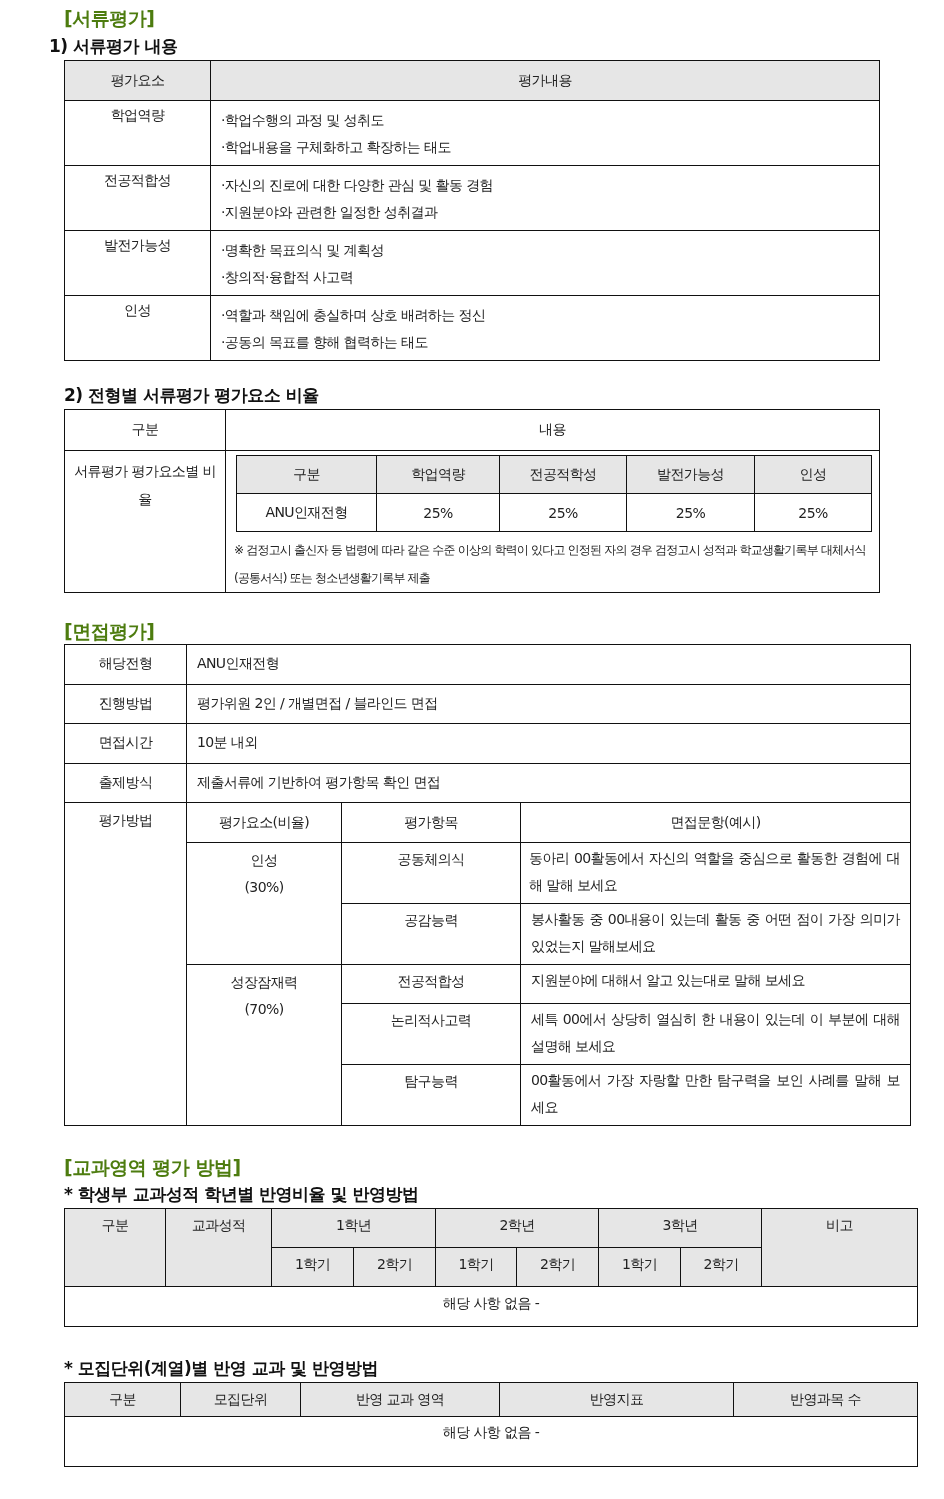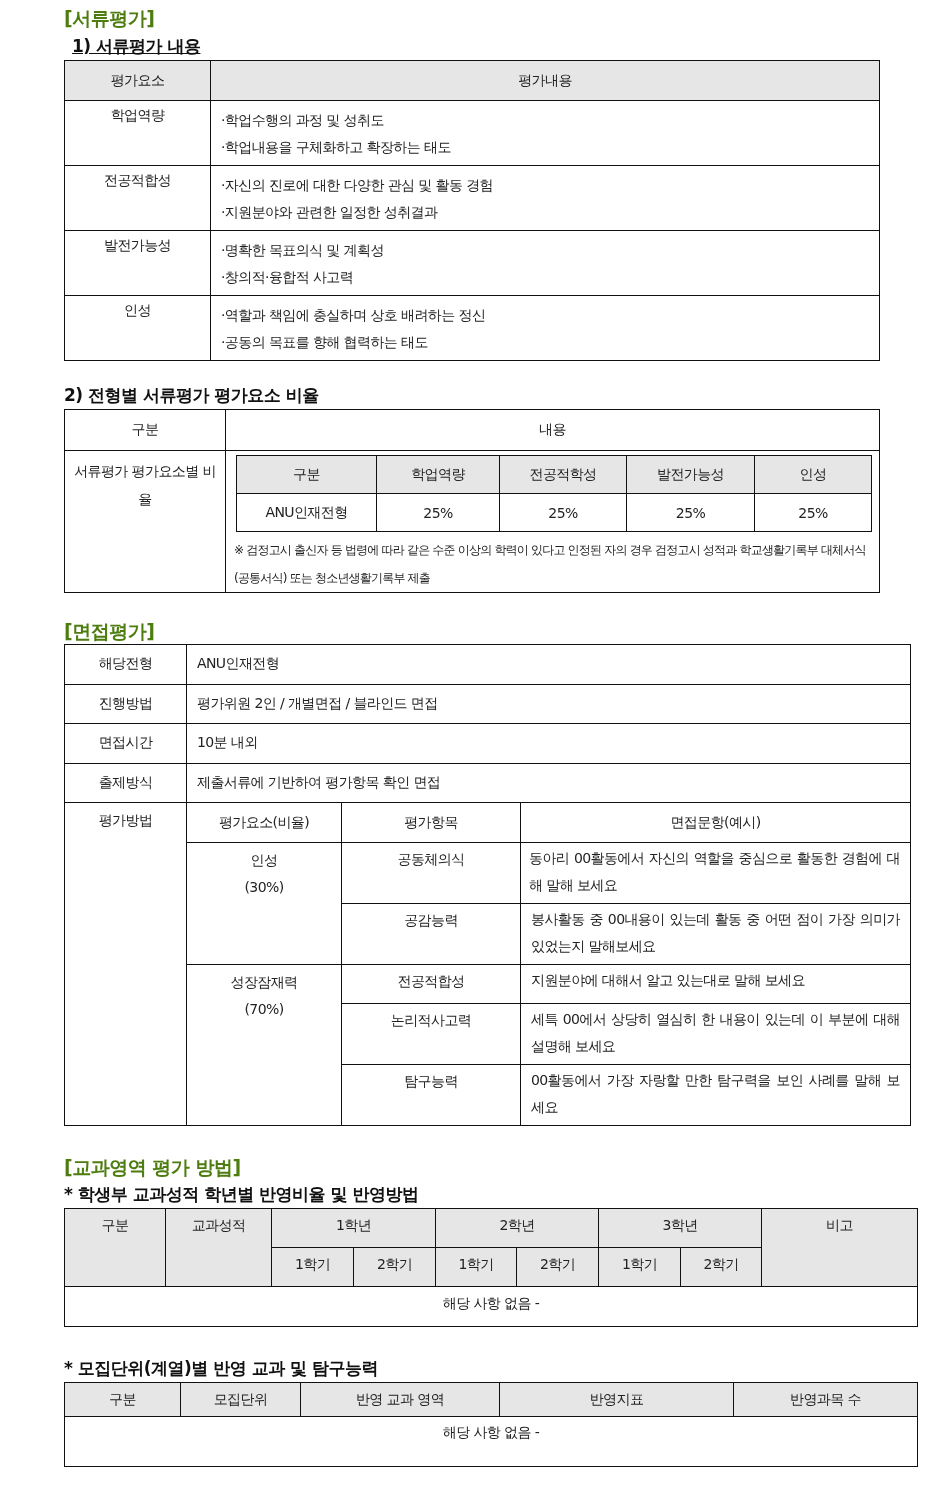--- a/index.html
+++ b/index.html
@@ -67,21 +67,21 @@
   
   #t4 { left: 64px; top: 1208px; width: 854px; }
   #t4 td { padding: 0; }
   #t5 { left: 64px; top: 1382px; width: 854px; }
   #t5 td { padding: 0; }
 </style>
 </head>
 <body>
 
 <div class="h1" style="left:64px; top:6px;">[서류평가]</div>
-<div class="h2" style="left:72px; top:35px;text-decoration:underline;">1) 서류평가 내용</div>
+<div class="h2" style="left:49px; top:35px;">1) 서류평가 내용</div>
 
 <table id="t1">
   <colgroup>
       <col style="width:146px">
       <col>
     </colgroup>
   <tbody>
       <tr class="hdr">
     <td class="c">평가요소</td>
     <td class="c">평가내용</td>
@@ -257,21 +257,21 @@
     <td class="c top" style="padding-top:8px;">2학기</td>
     <td class="c top" style="padding-top:8px;">1학기</td>
     <td class="c top" style="padding-top:8px;">2학기</td>
   </tr>
   <tr style="height:40px">
     <td colspan="9" class="c top" style="padding-top:8px;">해당 사항 없음 -</td>
   </tr>
 </tbody>
   </table>
 
-<div class="h2" style="left:64px; top:1357px;">* 모집단위(계열)별 반영 교과 및 탐구능력</div>
+<div class="h2" style="left:64px; top:1357px;">* 모집단위(계열)별 반영 교과 및 반영방법</div>
 
 <table id="t5">
   <colgroup>
     <col style="width:116px">
       <col style="width:120px">
       <col style="width:199px">
       <col style="width:234px">
       <col>
   </colgroup>
   <tbody>

